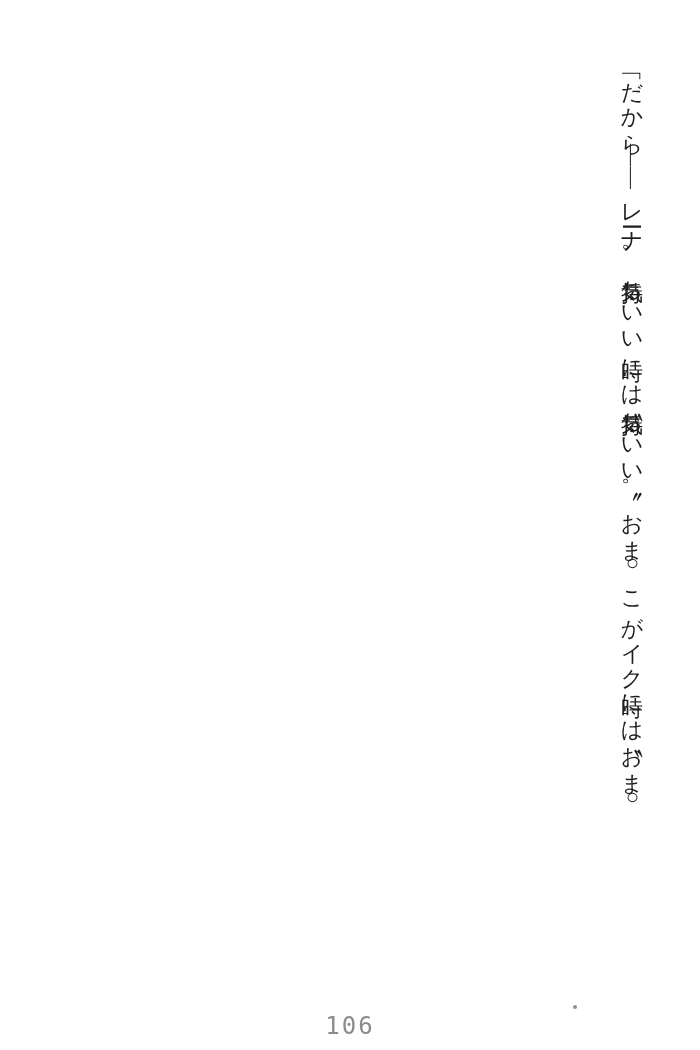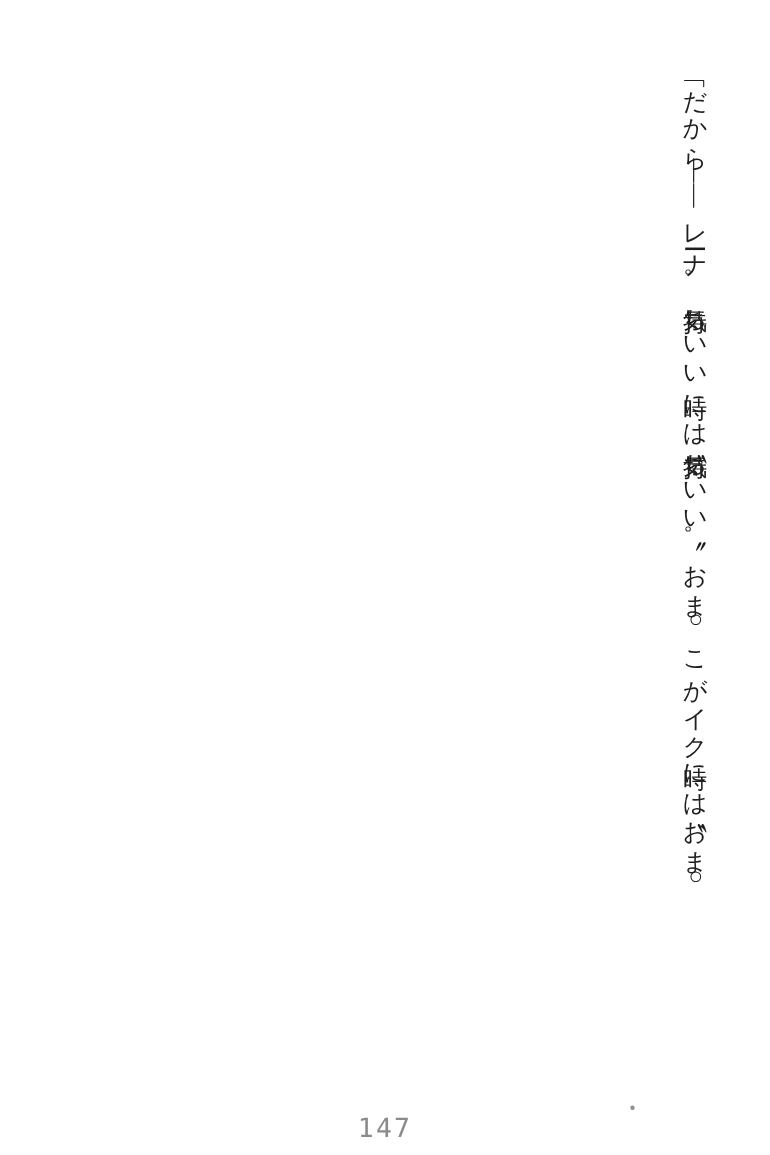--- a/index.html
+++ b/index.html
@@ -58,17 +58,17 @@
 </head>
 <body>
 
 <main>
 
   <section class="text-area">
     <p class="tcol">「だから――レーナ。気持ちいい時には〝気持ちいい〞。おま○こがイク時には〝おま○</p>
 
   </section>
 
-  <div class="page-num">147</div>
+  <div class="page-num">106</div>
 
   <div class="speck"></div>
 
 </main>
 
 </body></html>

